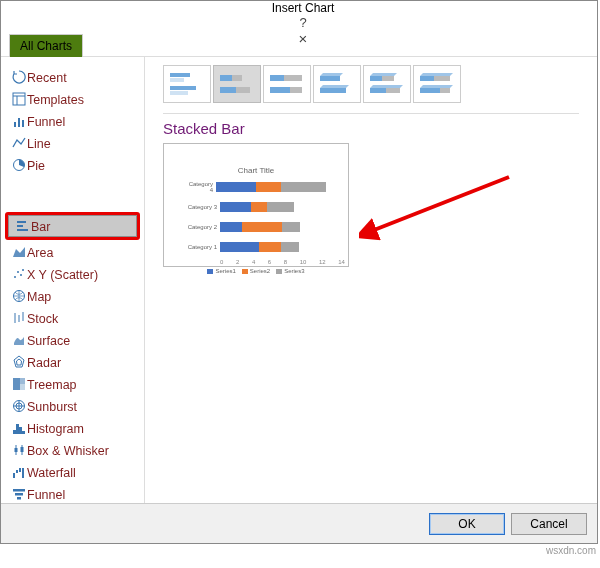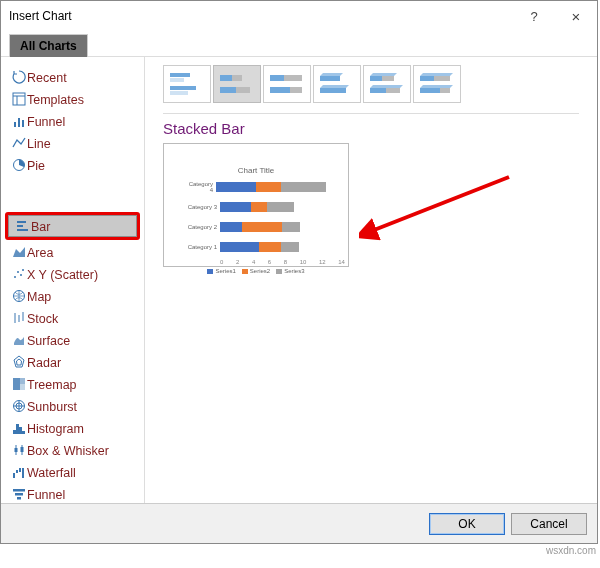--- a/index.html
+++ b/index.html
@@ -1,23 +1,23 @@
 <!DOCTYPE html>
 <html><head>
 <meta charset="utf-8">
 <style>
   * { box-sizing: border-box; font-family: "Segoe UI", Arial, sans-serif; }
   body { margin: 0; background: #fff; width: 600px; height: 568px; overflow: hidden; position: relative; }
   .dialog { border: 1px solid #888; width: 598px; height: 544px; background: #fff; display: flex; flex-direction: column; position: relative; }
-  .titlebar { height: 30px; display: flex; align-items: center; padding: 0 0 0 8px; font-size: 12px; }
+  .titlebar { height: 30px; display: flex; align-items: center; padding: 0 0 0 8px; font-size: 12px; flex-direction: column; }
   .titlebar-title { flex: 1; }
   .titlebar-btn { width: 42px; height: 30px; display: flex; align-items: center; justify-content: center; font-size: 13px; color: #444; cursor: pointer; }
   .titlebar-btn.close { font-size: 15px; }
   .tabstrip { height: 26px; border-bottom: 1px solid #ddd; padding: 0 8px; display: flex; align-items: flex-end; gap: 2px; }
-  .tab { padding: 4px 10px; font-size: 12px; border: 1px solid #ccc; border-bottom: none; background: #737373; position: relative; top: 1px; cursor: pointer; font-weight: bold; }
+  .tab { padding: 4px 10px; font-size: 12px; border: 1px solid #ccc; border-bottom: none; background: #4d7c0f; position: relative; top: 1px; cursor: pointer; }
   .body { flex: 1; display: flex; overflow: hidden; }
   .sidebar { width: 144px; border-right: 1px solid #ddd; padding: 8px 4px; }
   .cat-item { display: flex; align-items: flex-end; padding: 2px 6px; font-size: 12.5px; color: #7f1d1d; cursor: pointer; height: 22px; }
   .cat-item .ico { width: 16px; height: 16px; display: flex; align-items: center; justify-content: center; color: #3a76b1; flex-shrink: 0; }
   .cat-item.selected { background: #c9c9c9; border: 1px solid #8e8e8e; }
   .highlight-box { border: 3px solid #e60000; border-radius: 3px; padding: 0; margin-top: 37px; }
   .main { flex: 1; padding: 8px 18px; position: relative; }
   .subtype-row { display: flex; gap: 2px; margin-bottom: 10px; }
   .subtype { width: 48px; height: 38px; border: 1px solid #ccc; display: flex; align-items: center; justify-content: center; cursor: pointer; background: #fff; }
   .subtype.selected { background: #d9d9d9; border-color: #bbb; }

